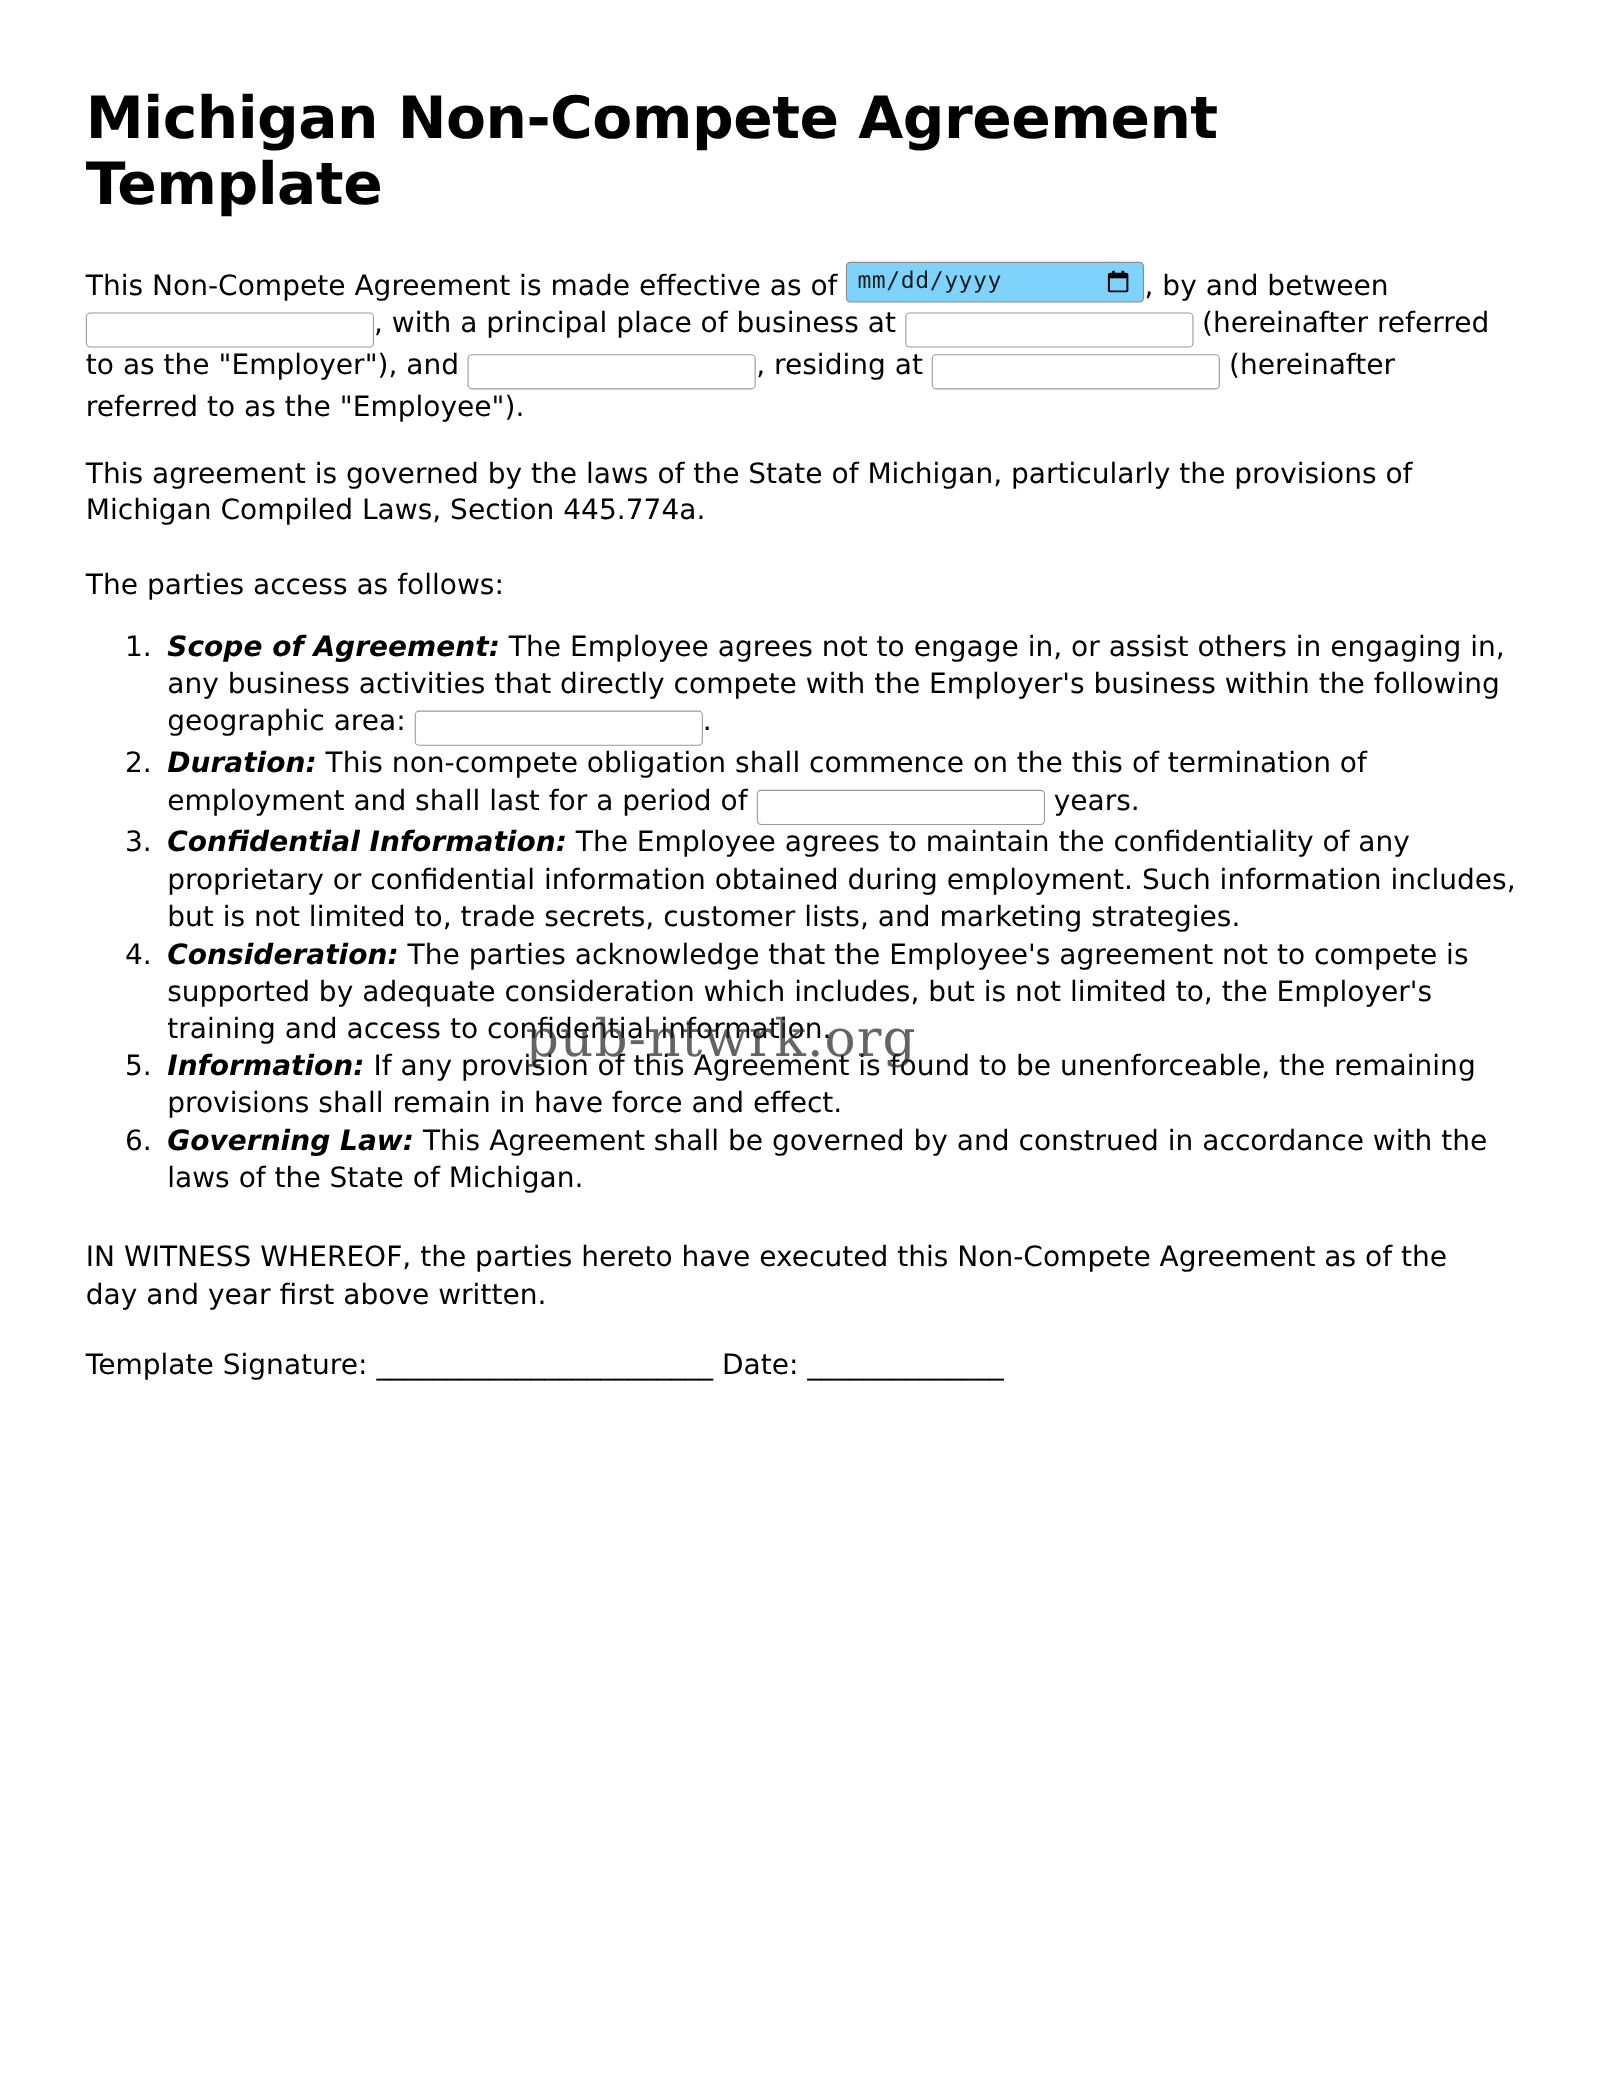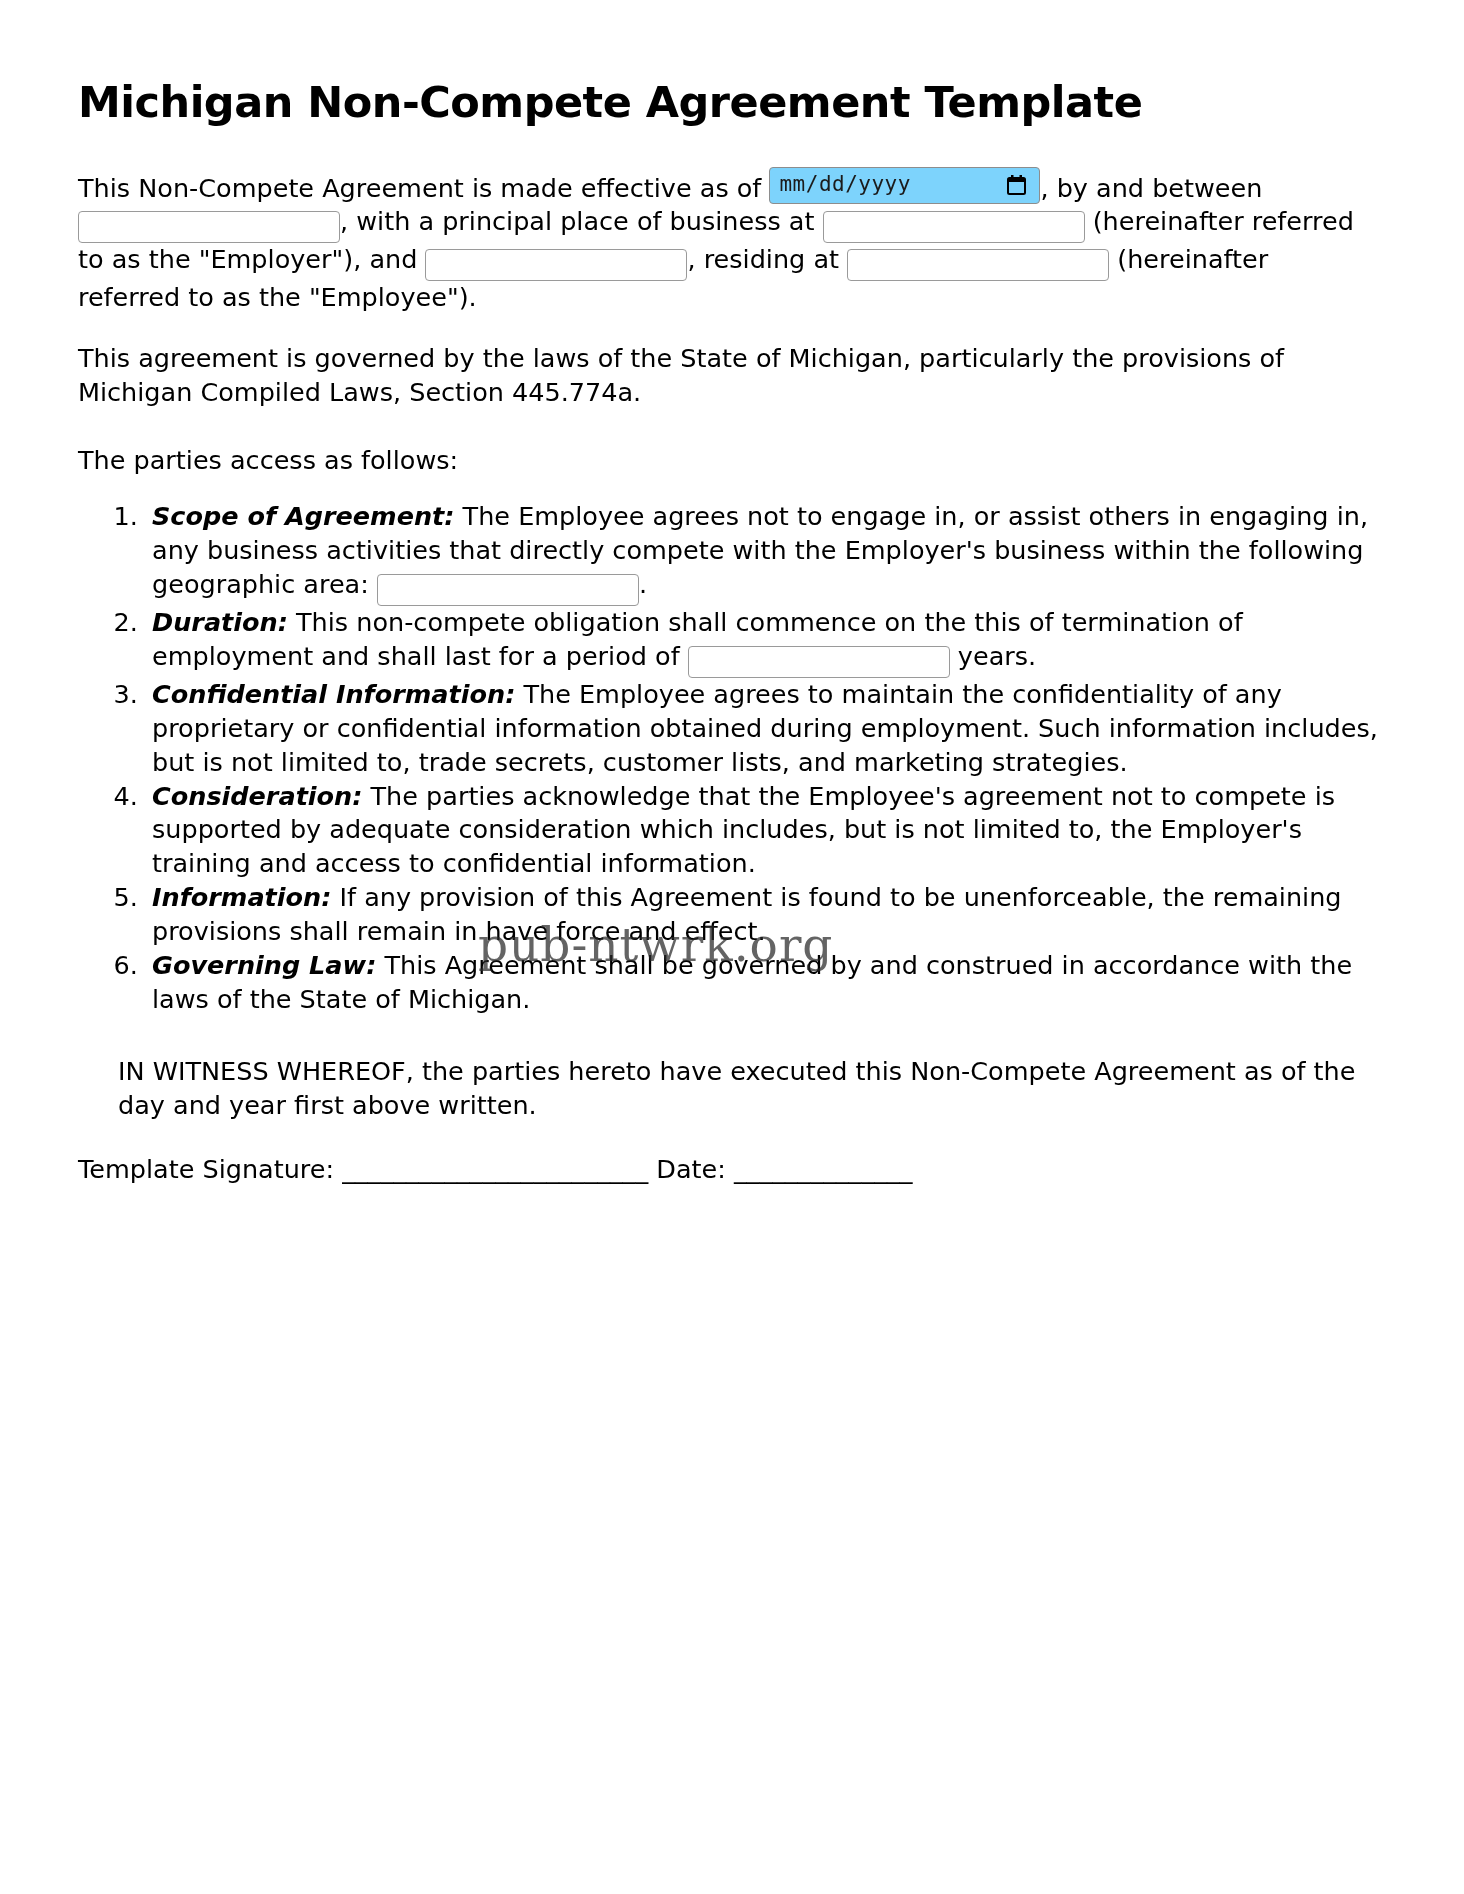--- a/index.html
+++ b/index.html
@@ -25,21 +25,21 @@
   }
   .content {
     position: absolute;
     left: 78px;
     top: 78px;
     width: 1308px;
   }
 
   h1.doc-title {
     font-family: "DejaVu Sans", sans-serif;
-    font-size: 43px;
+    font-size: 53px;
     line-height: 1.13;
     font-weight: 700;
     letter-spacing: -0.5px;
     margin: 0 0 0 0;
     padding: 0;
     color: #000;
     max-width: 1170px;
   }
 
   p.para {
@@ -67,21 +67,20 @@
   ol.terms > li {
     margin: 0 0 0 0;
     padding: 0 0 0 6px;
   }
   ol.terms > li + li { margin-top: 0px; }
   .term-label { font-weight: 700; font-style: italic; }
 
   p.witness {
     margin-top: 38px;
     max-width: 1290px;
-    margin-left: 40px;
   }
   p.sig {
     margin-top: 34px;
   }
   p.sig2 {
     margin-top: 30px;
   }
   .sigline {
     display: inline-block;
     letter-spacing: 0px;

